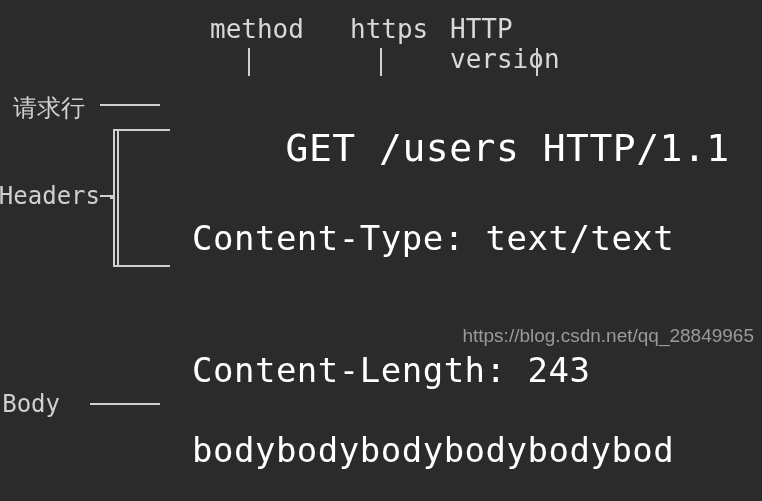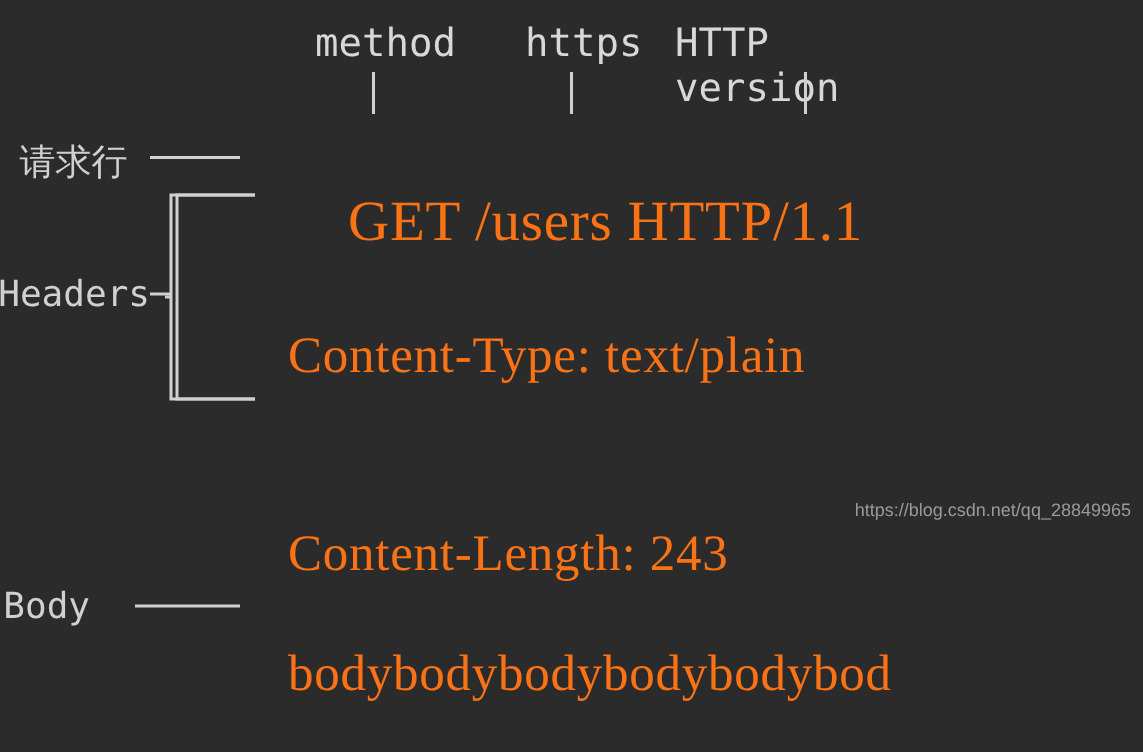--- a/index.html
+++ b/index.html
@@ -42,35 +42,34 @@
     position: absolute;
     height: 2px;
     background: #d0d0d0;
   }
   .content {
     position: absolute;
     left: 192px;
     font-size: 34px;
     line-height: 44px;
     letter-spacing: 0.5px;
-    color: #f97316;
+    color: #ffffff;
     white-space: pre;
-    font-family: Liberation Serif, serif;
   }
   .bracket {
     position: absolute;
     stroke: #d0d0d0;
     stroke-width: 2;
     fill: none;
   }
   .watermark {
     position: absolute;
     right: 8px;
     bottom: 6px;
-    font-size: 12px;
+    font-size: 19px;
     color: #9a9a9a;
     font-family: sans-serif;
   }
 </style>
 </head>
 <body>
 
 <div class="wrap">
 
   <div class="top-labels">
@@ -88,21 +87,21 @@
     <span>GET</span> <span>/users</span> <span>HTTP/1.1</span>
   </div>
 
   <div class="label-col" style="top:182px; left:-70px">Headers</div>
   <svg class="bracket" style="left:110px; top:128px" width="70" height="140">
     <path d="M60 2 L4 2 L4 70 L0 70 L4 70 L4 138 L60 138 M4 70 L-1 70"></path>
     <path d="M60 2 L8 2 L8 138 L60 138"></path>
   </svg>
   <div class="hline" style="left:100px; top:195px; width:14px"></div>
   <div class="content" style="top:128px">
-    <div>Content-Type: text/plain</div>
+    <div>Content-Type: text/text</div>
     <div>Content-Length: 243</div>
   </div>
 
   <div class="label-col" style="top:390px; left:-110px">Body</div>
   <div class="hline" style="left:90px; top:403px; width:70px"></div>
   <div class="content" style="top:340px">
     <div>bodybodybodybodybodybod</div>
     
     
   </div>

